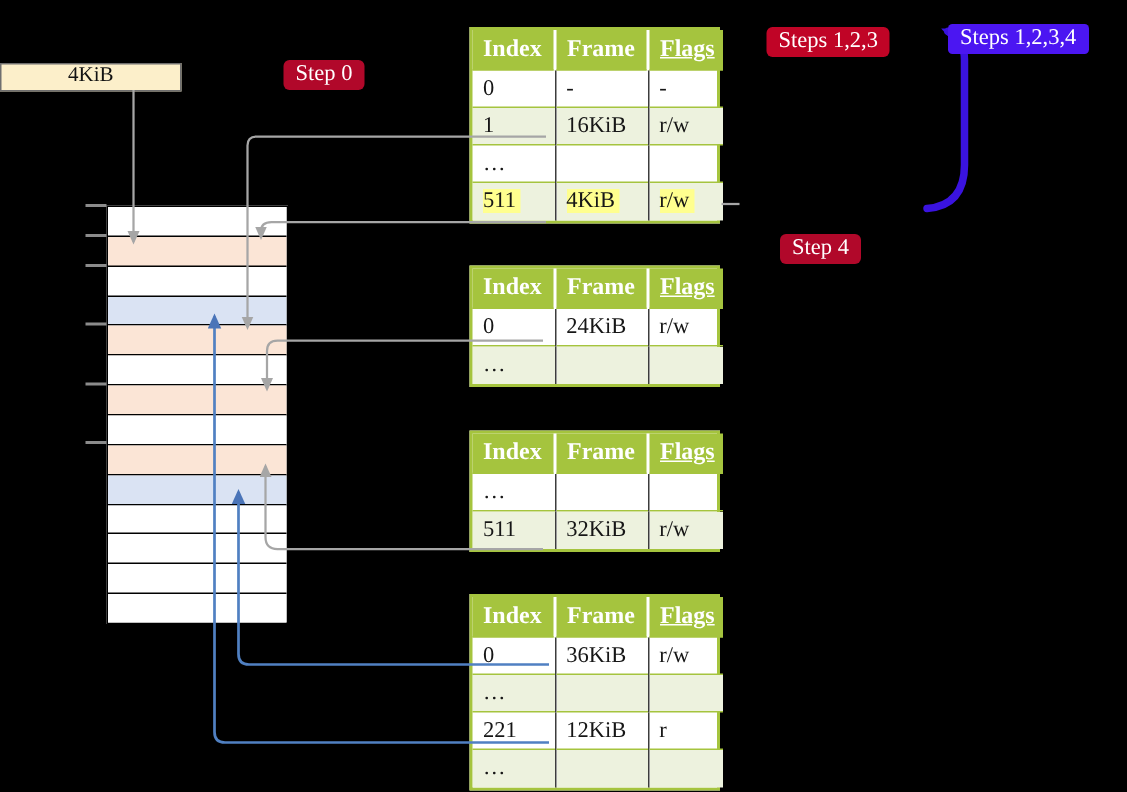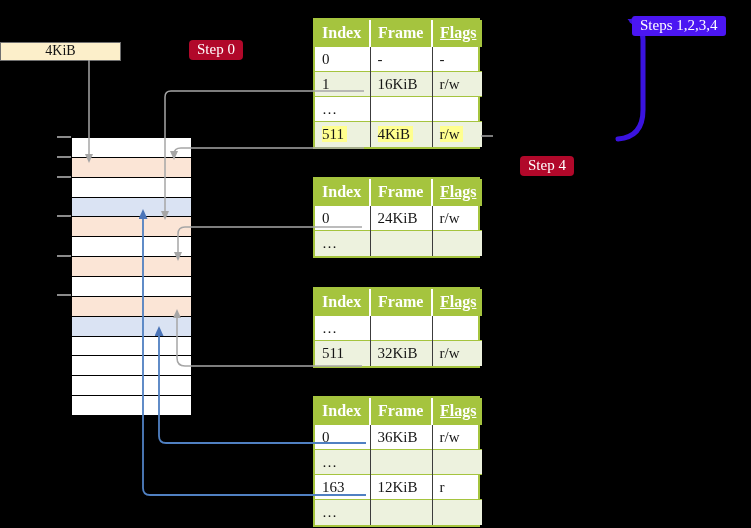--- a/index.html
+++ b/index.html
@@ -62,20 +62,21 @@
   #overlay{position:absolute;left:0;top:0;z-index:5;pointer-events:none;}
 </style>
 </head>
 <body>
 
 <div id="canvas">
 
   <div class="page-size">4KiB</div>
 
   <div class="badge darkred" id="b-step0">Step 0</div>
+  <div class="badge red" id="b-steps123">Steps 1,2,3</div>
   <div class="badge indigo" id="b-steps1234">Steps 1,2,3,4</div>
   <div class="badge darkred" id="b-step4">Step 4</div>
 
   <div class="memory" id="memory">
       <div class="mrow white"></div>
       <div class="mrow peach"></div>
       <div class="mrow white"></div>
       <div class="mrow blue"></div>
       <div class="mrow peach"></div>
       <div class="mrow white"></div>
@@ -209,21 +210,21 @@
             <td><span>0</span></td>
             <td><span>36KiB</span></td>
             <td><span>r/w</span></td>
           </tr>
           <tr class="shade">
             <td><span>…</span></td>
             <td></td>
             <td></td>
           </tr>
           <tr>
-            <td><span>163</span></td>
+            <td><span>221</span></td>
             <td><span>12KiB</span></td>
             <td><span>r</span></td>
           </tr>
           <tr class="shade">
             <td><span>…</span></td>
             <td></td>
             <td></td>
           </tr>
         </tbody>
       </table>

